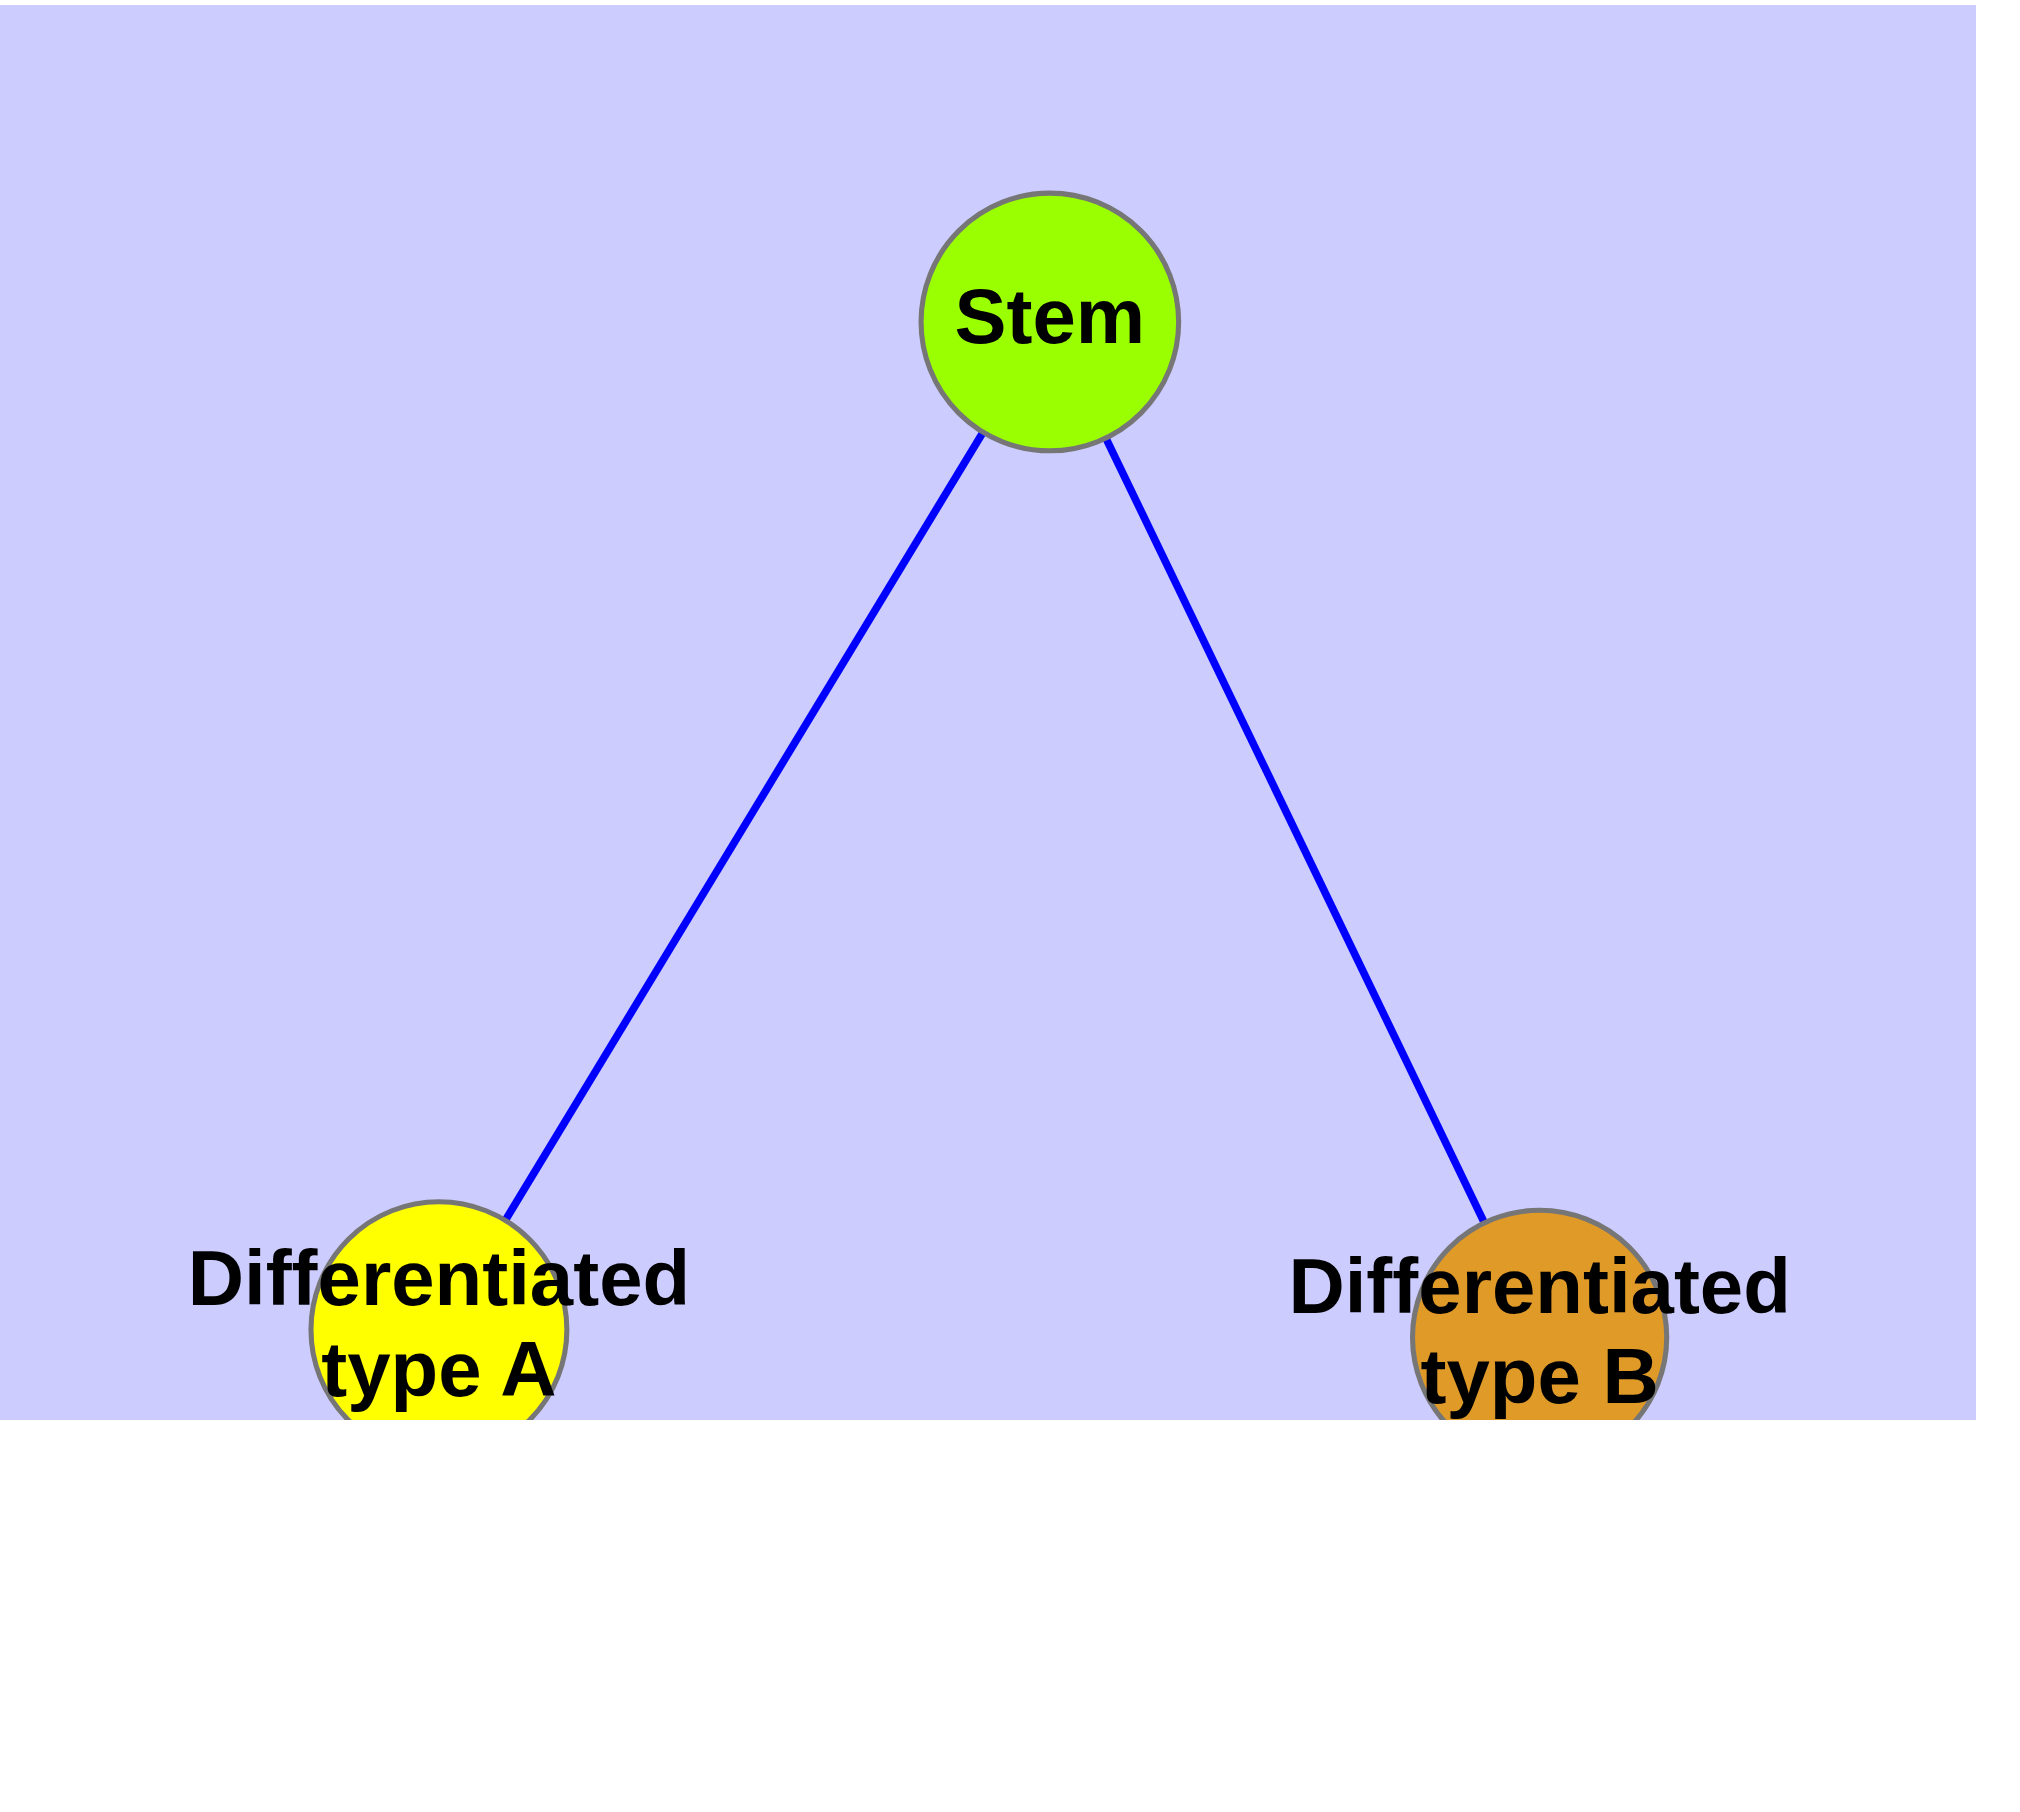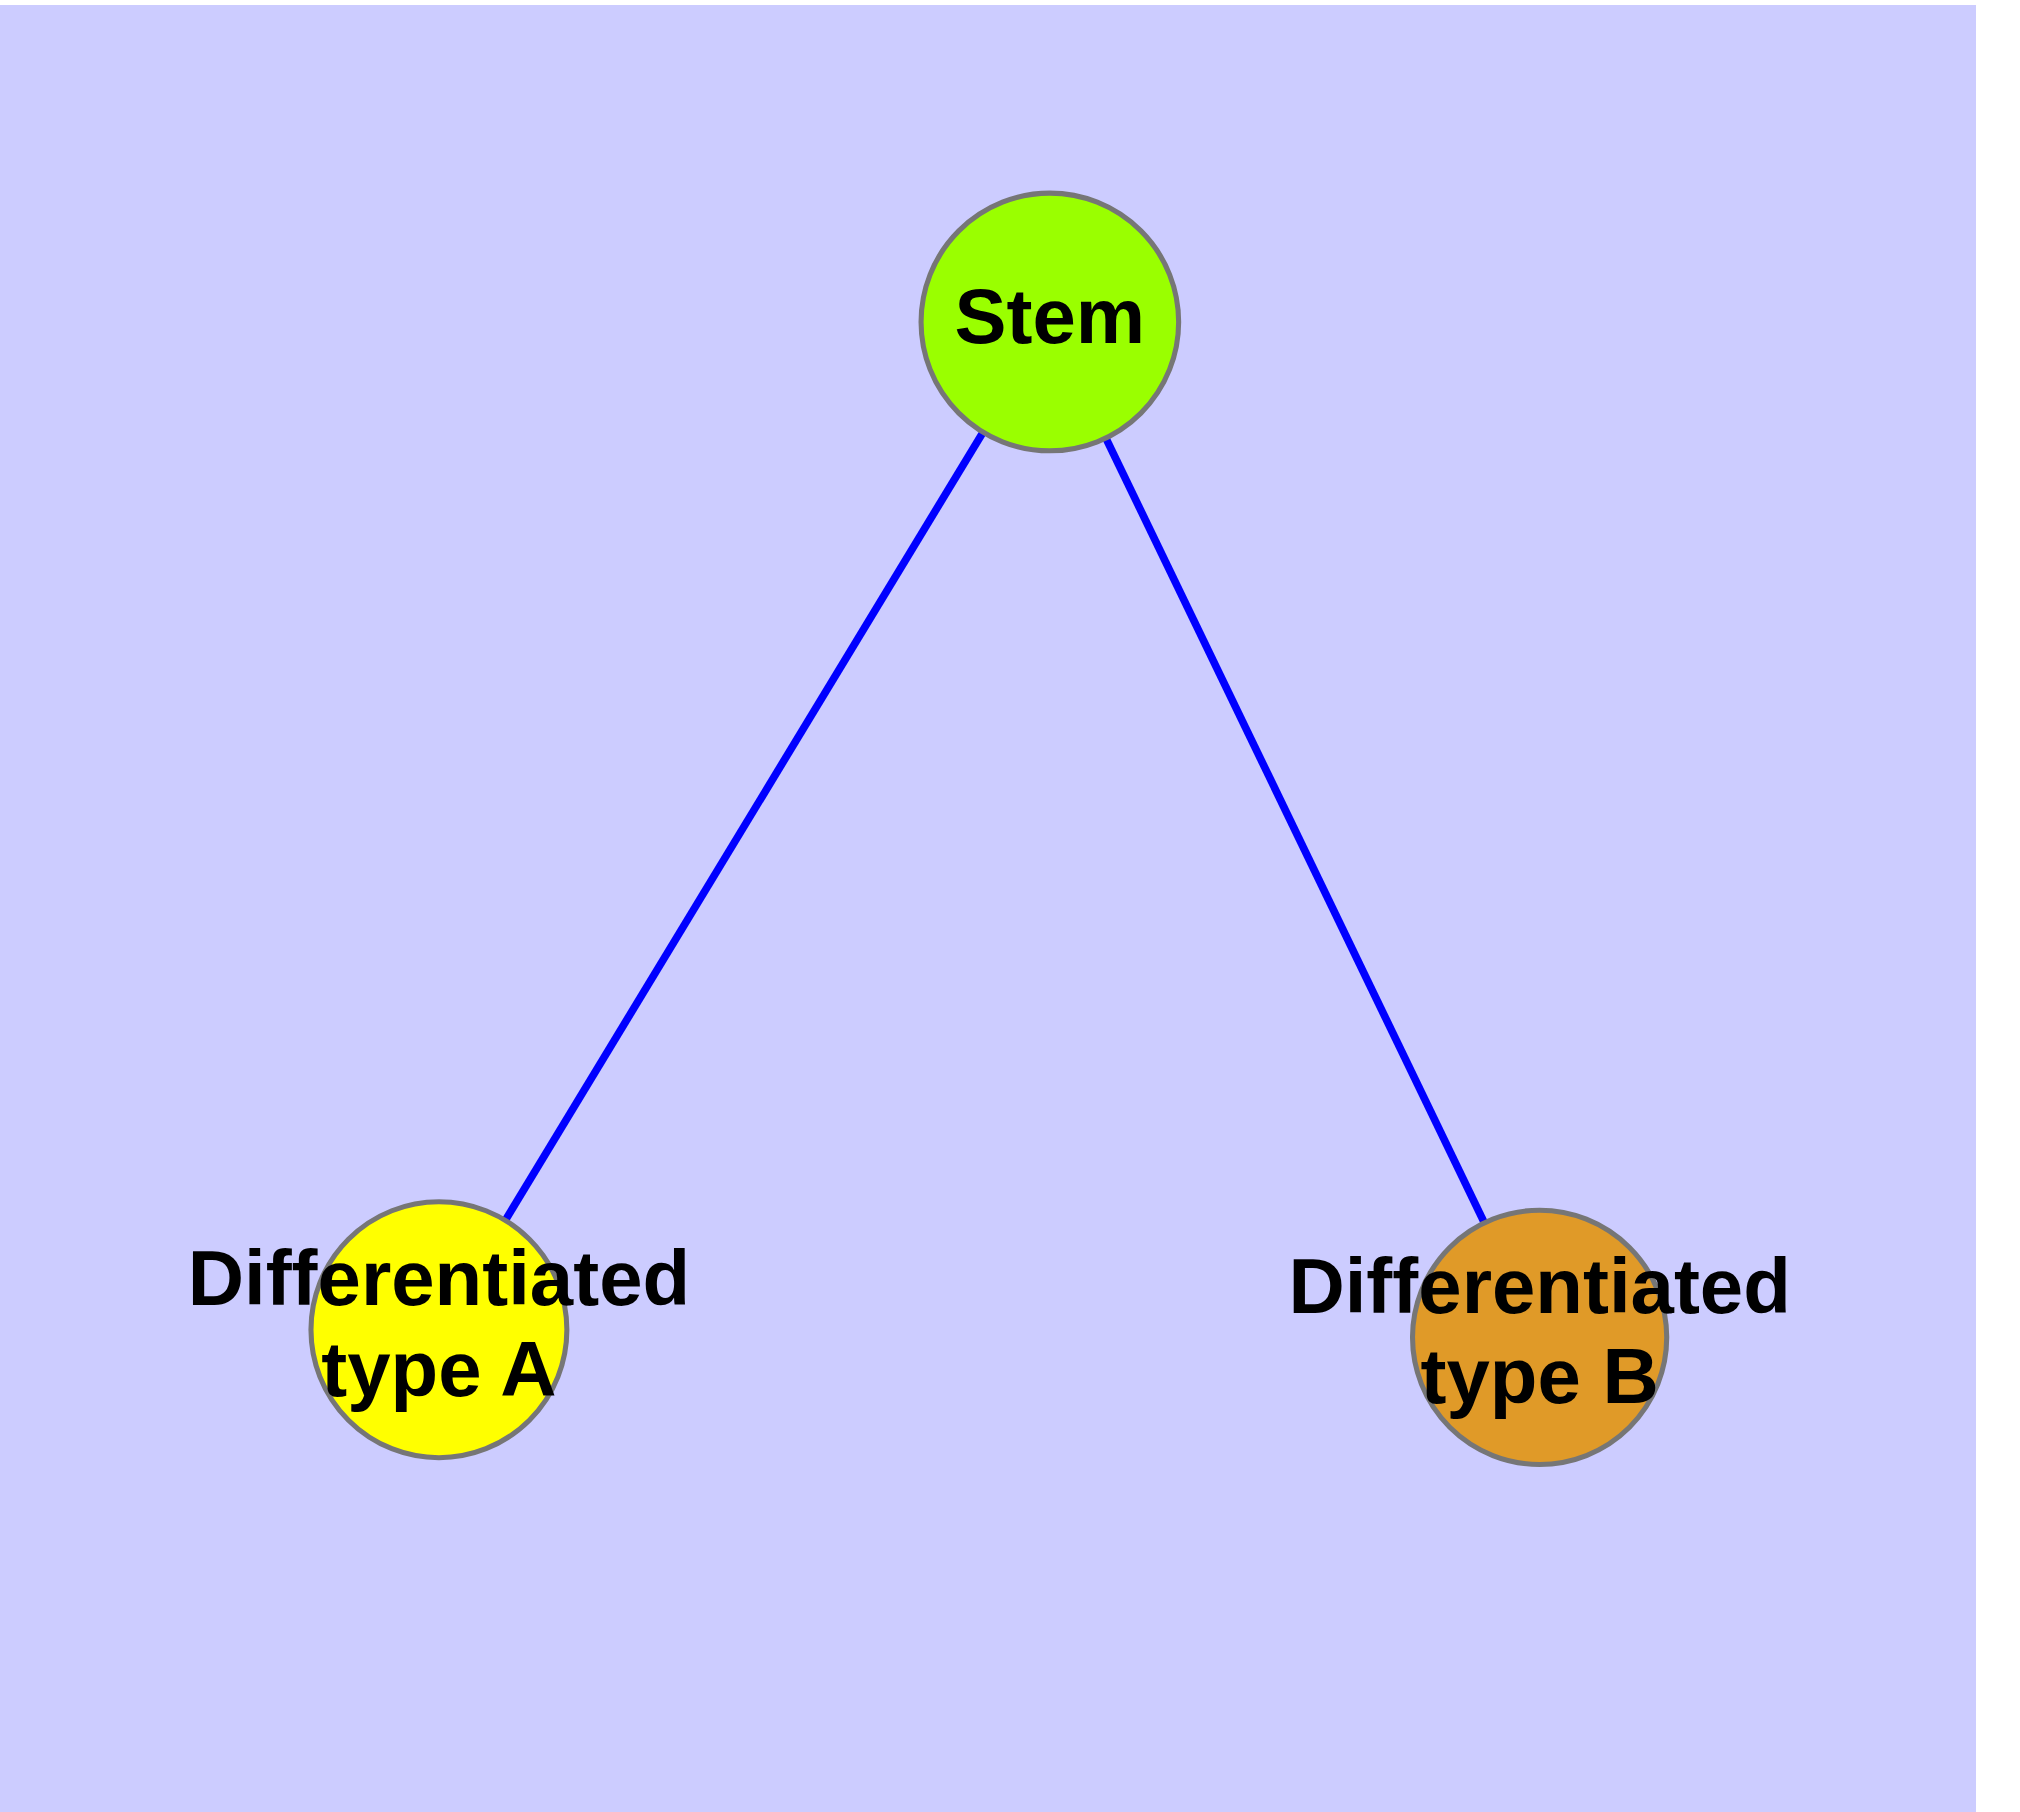--- a/index.html
+++ b/index.html
@@ -3,21 +3,21 @@
 <meta charset="utf-8">
 <style>
   html, body {
     margin: 0;
     padding: 0;
     background: #ffffff;
   }
   #canvas {
     position: relative;
     width: 2021px;
-    height: 1812px;
+    height: 1420px;
     background: #ffffff;
     overflow: hidden;
     font-family: "Liberation Sans", sans-serif;
   }
   #plot-area {
     position: absolute;
     left: 0px;
     top: 5.1px;
     width: 1976px;
     height: 1807px;

